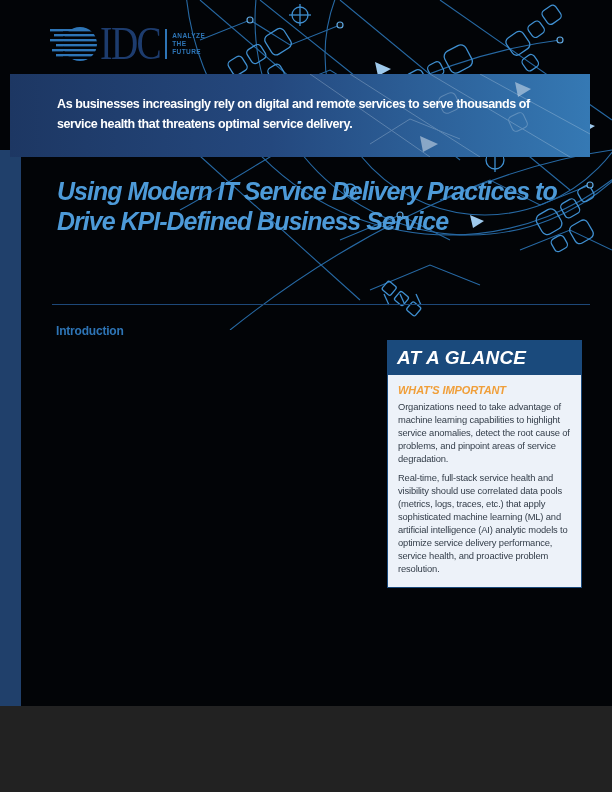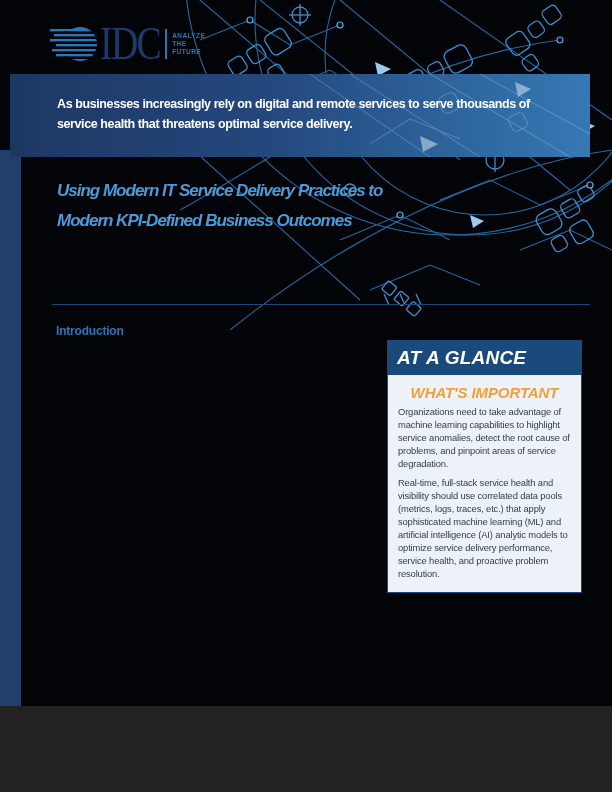--- a/index.html
+++ b/index.html
@@ -44,21 +44,21 @@
     position:relative;z-index:2;
     padding:20px 22px 0 47px;
     color:#ffffff;font-weight:bold;font-size:12.5px;letter-spacing:-.4px;
     line-height:1.6;white-space:nowrap;
   }
 
   
   .title{
     position:absolute;left:57px;top:176px;z-index:3;
     color:#4d9ad8;font-weight:bold;font-style:italic;
-    font-size:17px;letter-spacing:-1px;line-height:30px;white-space:nowrap;
+    font-size:25px;letter-spacing:-1px;line-height:30px;white-space:nowrap;
   }
 
   
   .rule{position:absolute;left:52px;top:304px;width:538px;height:1px;background:#1d4878;border:0;margin:0;z-index:2;}
 
   
   .intro-heading{
     position:absolute;left:56px;top:324px;z-index:3;
     color:#2e75b6;font-weight:bold;font-size:12px;letter-spacing:-.2px;
   }
@@ -68,23 +68,22 @@
     position:absolute;left:387px;top:340px;width:195px;z-index:3;
     border:1.5px solid #1a4a7c;background:#edf2f9;box-sizing:border-box;
   }
   .glance-header{
     background:#1a4a7c;color:#ffffff;
     font-weight:bold;font-style:italic;font-size:19px;letter-spacing:.2px;
     padding:6px 8px 6px 9px;
   }
   .glance-body{padding:9px 10px 12px 10px;}
   .glance-sub{
-    color:#f09f3a;font-weight:bold;font-style:italic;font-size:15px;letter-spacing:-.1px;
+    color:#f09f3a;font-weight:bold;font-style:italic;font-size:11px;letter-spacing:-.1px;
     margin:2px 0 5px 0;
-    text-align:center;
   }
   .glance-body p{
     margin:0;color:#333d49;font-size:9.4px;letter-spacing:-.15px;line-height:1.37;
   }
   .glance-body p + p{margin-top:7px;}
 </style>
 </head>
 <body>
 
 <div class="page">
@@ -217,21 +216,21 @@
       </g>
     </svg>
     <div class="banner-text">
       <div>As businesses increasingly rely on digital and remote services to serve thousands of</div>
       <div>service health that threatens optimal service delivery.</div>
     </div>
   </div>
 
   <h1 class="title" style="margin:0;">
     <div>Using Modern IT Service Delivery Practices to</div>
-    <div>Modern KPI-Defined Business Outcomes</div>
+    <div>Drive KPI-Defined Business Service</div>
   </h1>
 
   <hr class="rule">
 
   <h2 class="intro-heading" style="margin:0;">Introduction</h2>
 
   <aside class="glance">
     <div class="glance-header">AT A GLANCE</div>
     <div class="glance-body">
       <h3 class="glance-sub" style="margin-top:0;">WHAT'S IMPORTANT</h3>

